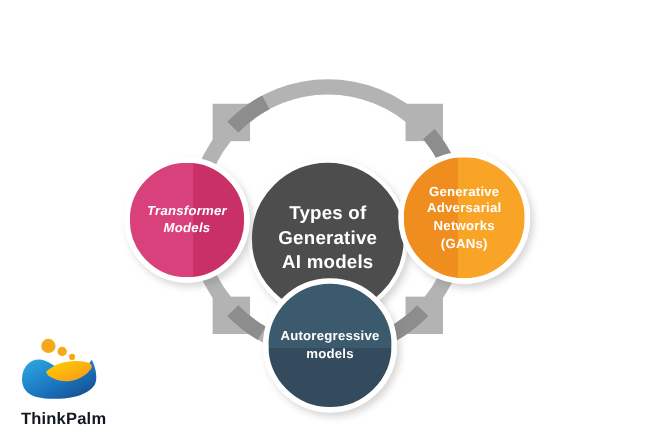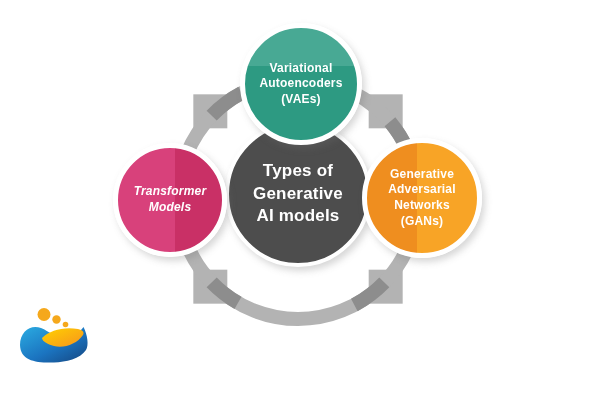--- a/index.html
+++ b/index.html
@@ -12,21 +12,21 @@
   .ring-stroke{stroke:var(--ring,#b3b3b3);fill:none;stroke-width:14;}
   .ring-shadow{stroke:var(--ring_shadow,#8d8d8d);fill:none;stroke-width:14;}
   .node{
     position:absolute;border-radius:50%;border:5px solid #fff;box-sizing:border-box;
     display:flex;align-items:center;justify-content:center;text-align:center;
     color:var(--circle_text,#ffffff);font-weight:700;z-index:3;
     box-shadow:3px 4px 7px rgba(110,110,110,.28);
   }
   .node .lbl{white-space:pre-line;line-height:1.3;letter-spacing:.2px;font-size:12px;}
   .node-center{
-    left:225px;top:121px;width:146px;height:146px;border-width:4px;z-index:2;
+    left:225px;top:144px;width:146px;height:146px;border-width:4px;z-index:2;
     background:var(--center_bg,#4d4d4d);
   }
   .node-center .lbl{font-size:17px;line-height:1.32;}
   .node-teal{left:240px;top:23px;width:122px;height:122px;
     background:linear-gradient(180deg,var(--teal_light,#48a994) 0 34%,var(--teal_dark,#2d9a82) 34%);}
   .node-orange{left:362px;top:138px;width:120px;height:120px;
     background:linear-gradient(90deg,var(--orange_dark,#ef8e1f) 0 45%,var(--orange_light,#f8a426) 45%);}
   .node-pink{left:113px;top:143px;width:114px;height:114px;
     background:linear-gradient(90deg,var(--pink_light,#d8417b) 0 55%,var(--pink_dark,#c93066) 55%);font-style:italic;}
   .node-slate{left:239px;top:253px;width:122px;height:122px;
@@ -54,38 +54,37 @@
     <path class="ring-shadow" d="M211.68,282.36 A120,120 0 0 0 238.00,302.92"></path>
     <path class="ring-shadow" d="M354.34,304.95 A120,120 0 0 0 384.32,282.36"></path>
   </svg>
 
   <div class="node node-center">
     <span class="lbl">Types of
 Generative
 AI models</span>
   </div>
 
-  <div class="node node-teal">
-    <span class="lbl">Variational
-Autoencoders
-(VAEs)</span>
-  </div>
 
   <div class="node node-orange">
     <span class="lbl">Generative
 Adversarial
 Networks
 (GANs)</span>
   </div>
 
   <div class="node node-pink">
     <span class="lbl">Transformer
 Models</span>
   </div>
 
+  <div class="node node-slate">
+    <span class="lbl">Autoregressive
+models</span>
+  </div>
 
   <div class="logo">
     <svg width="84" height="72" viewBox="0 0 84 72">
       <defs>
         <linearGradient id="lgBlue" x1="0" y1="0" x2="1" y2="1">
           <stop offset="0" stop-color="#2bace2"></stop>
           <stop offset="0.55" stop-color="#1b74c0"></stop>
           <stop offset="1" stop-color="#15457f"></stop>
         </linearGradient>
         <linearGradient id="lgSun" x1="0" y1="0" x2="1" y2="1">
@@ -100,15 +99,16 @@
                C64,59 50,62 38,62.5
                C20,63 4.5,61 4,45 Z" fill="url(#lgBlue)"></path>
       <path d="M26,38 C34,30 48,26.5 62,29
                C66.5,30 68.5,32 67,35
                C61,44 48,48.5 38,46
                C31,44 26.5,41.5 26,38 Z" fill="url(#lgSun)"></path>
       <circle cx="28" cy="14.5" r="6.5" fill="#f5a81c"></circle>
       <circle cx="40.5" cy="19.5" r="4.2" fill="#f5a81c"></circle>
       <circle cx="49.5" cy="24.5" r="2.8" fill="#f5a81c"></circle>
     </svg>
+    <div class="logo-text">ThinkPalm</div>
   </div>
 
 </div>
 
 </body></html>

